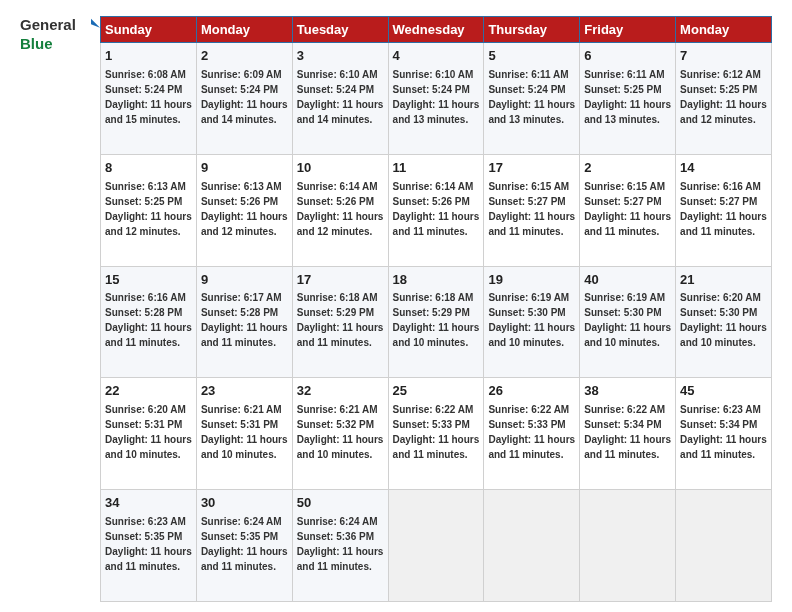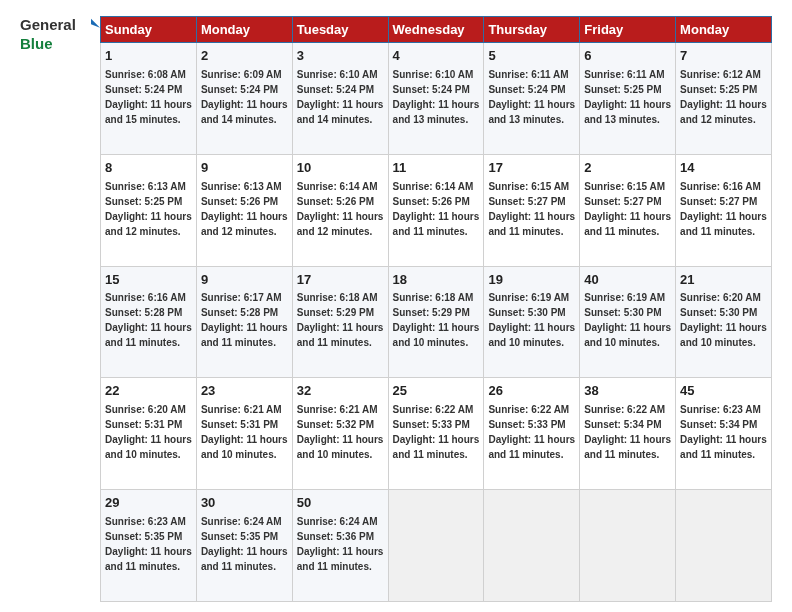--- a/index.html
+++ b/index.html
@@ -237,21 +237,21 @@
             <span class="day-num">38</span>
             <div class="cell-content">Sunrise: 6:22 AM<br>Sunset: 5:34 PM<br>Daylight: 11 hours and 11 minutes.</div>
           </td>
           <td>
             <span class="day-num">45</span>
             <div class="cell-content">Sunrise: 6:23 AM<br>Sunset: 5:34 PM<br>Daylight: 11 hours and 11 minutes.</div>
           </td>
         </tr>
         <tr>
           <td>
-            <span class="day-num">29</span>
+            <span class="day-num">34</span>
             <div class="cell-content">Sunrise: 6:23 AM<br>Sunset: 5:35 PM<br>Daylight: 11 hours and 11 minutes.</div>
           </td>
           <td>
             <span class="day-num">30</span>
             <div class="cell-content">Sunrise: 6:24 AM<br>Sunset: 5:35 PM<br>Daylight: 11 hours and 11 minutes.</div>
           </td>
           <td>
             <span class="day-num">50</span>
             <div class="cell-content">Sunrise: 6:24 AM<br>Sunset: 5:36 PM<br>Daylight: 11 hours and 11 minutes.</div>
           </td>

